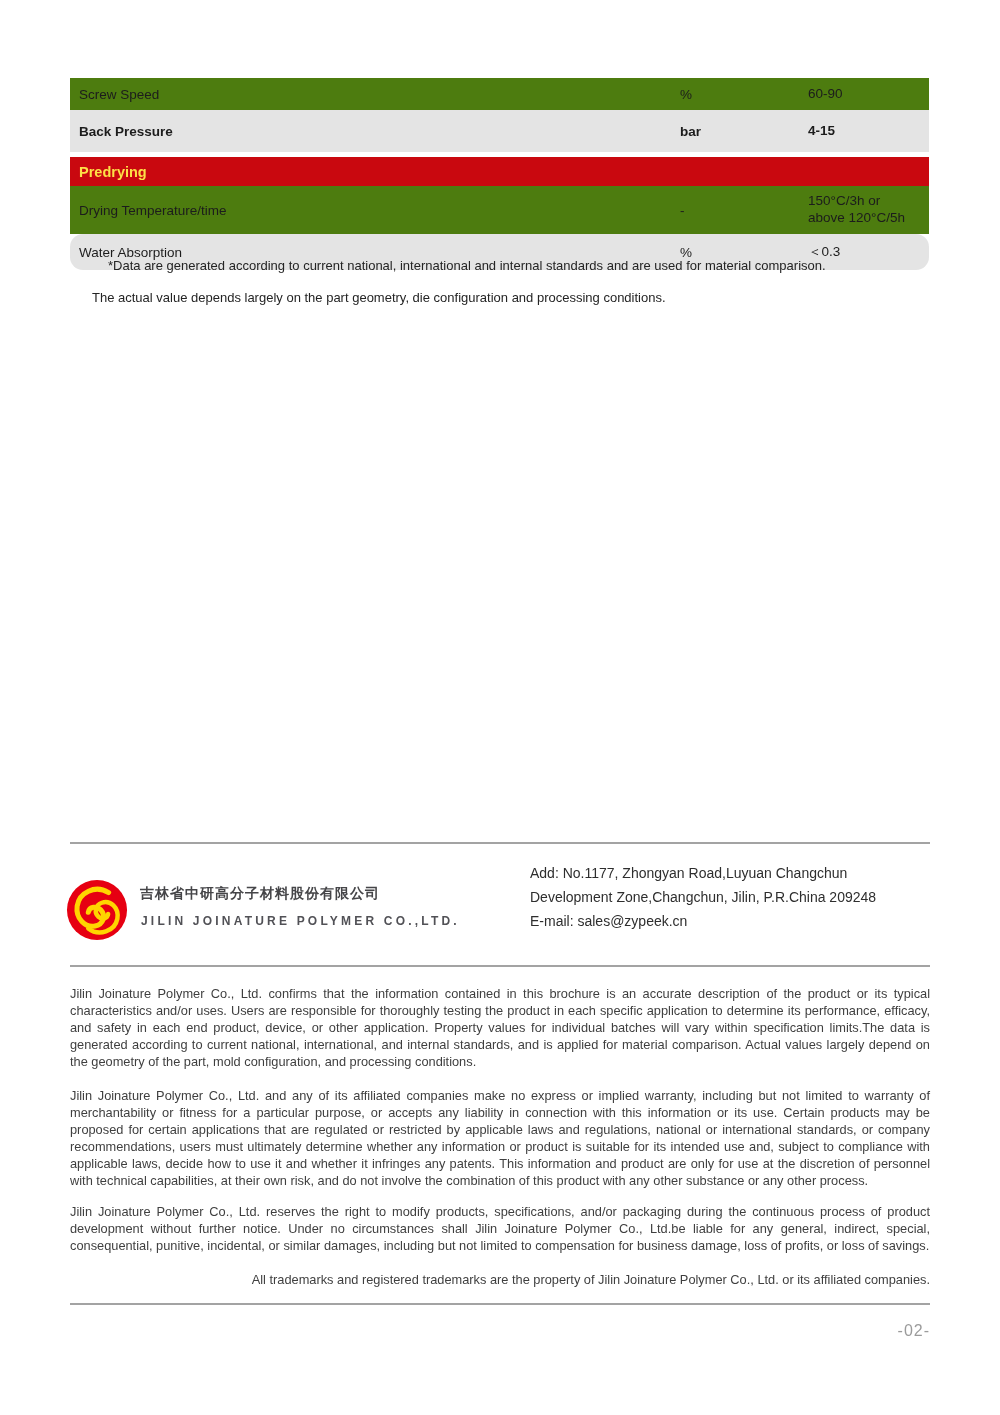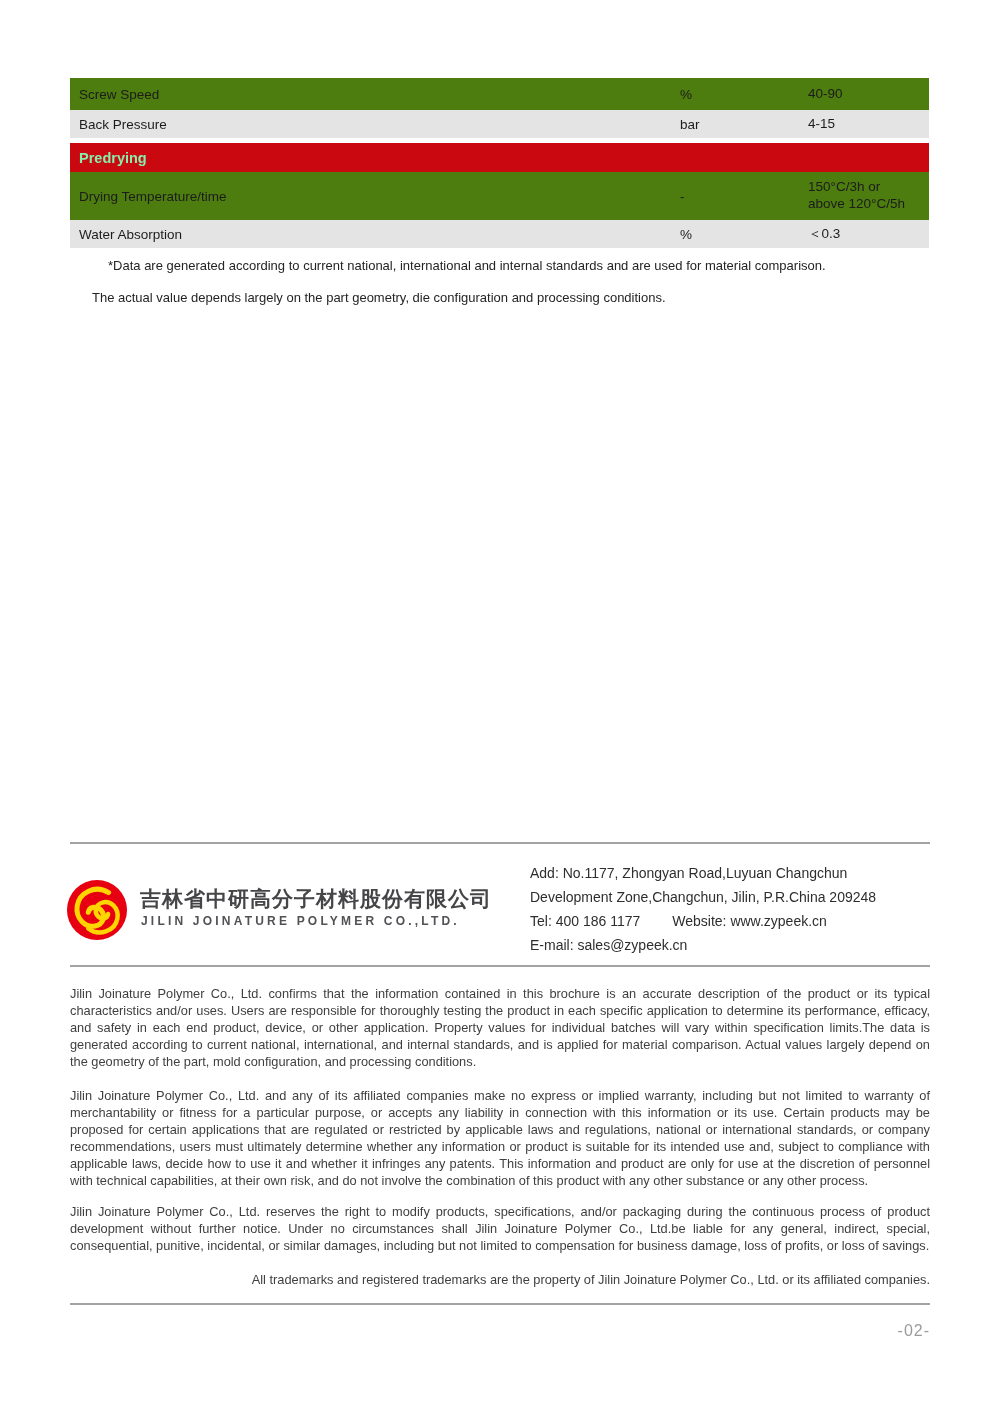--- a/index.html
+++ b/index.html
@@ -25,30 +25,30 @@
     position: relative;
     display: flex;
     align-items: center;
     width: 100%;
     font-size: 13.5px;
     color: #1c1c1c;
   }
   .trow.white { background: #4d7c0f; }
   .trow.gray  { background: #e4e4e4; }
   .trow.header {
-    color: #86efac;
+    color: #fde047;
     font-weight: 700;
     font-size: 14.5px;
   }
   .row-a { height: 32px; }
-  .row-b { height: 28px; }
+  .row-b { height: 42px; font-weight: bold; }
   .row-spacer { height: 5px; background: #ffffff; }
   .row-c { height: 29px; }
   .row-d { height: 48px; }
-  .row-e { height: 28px; }
+  .row-e { height: 36px; border-radius: 13px; }
   .cell.label { padding-left: 9px; }
   .cell.unit {
     position: absolute; left: 610px; top: 0; bottom: 0;
     display: flex; align-items: center;
   }
   .cell.value {
     position: absolute; left: 738px; top: 0; bottom: 0;
     display: flex; align-items: center;
     white-space: pre-line;
     line-height: 1.25;
@@ -66,21 +66,21 @@
     background: #a3a3a3;
   }
   .rule-1 { top: 842px; }
   .rule-2 { top: 965px; }
   .rule-3 { top: 1303px; }
 
   
   .logo-mark { position: absolute; left: 66px; top: 879px; width: 62px; height: 62px; }
   .company-cn {
     position: absolute; left: 140px; top: 885px;
-    font-size: 21px; font-weight: 700; letter-spacing: 1px;
+    font-size: 14px; font-weight: 700; letter-spacing: 1px;
     color: #454548;
     font-family: "Liberation Sans", "DejaVu Sans", sans-serif;
   }
   .company-en {
     position: absolute; left: 141px; top: 914px;
     font-size: 12px; font-weight: 700; letter-spacing: 3.2px;
     color: #515156;
     text-align: center;
   }
 
@@ -110,21 +110,21 @@
 </style>
 </head>
 <body>
 
 <div class="page">
 
   <div class="spec-table">
     <div class="trow white row-a">
       <div class="cell label">Screw Speed</div>
       <div class="cell unit">%</div>
-      <div class="cell value">40-90</div>
+      <div class="cell value">60-90</div>
     </div>
     <div class="trow gray row-b">
       <div class="cell label">Back Pressure</div>
       <div class="cell unit">bar</div>
       <div class="cell value">4-15</div>
     </div>
     <div class="row-spacer"></div>
     <div class="trow header row-c" style="background:#c9080f;">
       <div class="cell label">Predrying</div>
     </div>
@@ -155,23 +155,20 @@
       <path d="M23 51 C34 59.5 50.5 54 53 41 C55 29.5 45.5 21.5 37 24.5 C30.2 26.9 28.8 34.8 33.5 39
                C37.2 42.3 43 41 43.5 36" stroke="#ffd500" stroke-width="4.6" fill="none" stroke-linecap="round"></path>
     </svg>
   </div>
   <div class="company-cn">吉林省中研高分子材料股份有限公司</div>
   <div class="company-en">JILIN JOINATURE POLYMER CO.,LTD.</div>
 
   <div class="contact">
     <div>Add: No.1177, Zhongyan Road,Luyuan Changchun</div>
     <div>Development Zone,Changchun, Jilin, P.R.China 209248</div>
-    <div>
-      <span>Tel: 400 186 1177</span><span class="website">Website: www.zypeek.cn</span>
-    </div>
     <div>E-mail: sales@zypeek.cn</div>
   </div>
 
   <div class="legal legal-p1">Jilin Joinature Polymer Co., Ltd. confirms that the information contained in this brochure is an accurate description of the product or its typical characteristics and/or uses. Users are responsible for thoroughly testing the product in each specific application to determine its performance, efficacy, and safety in each end product, device, or other application. Property values for individual batches will vary within specification limits.The data is generated according to current national, international, and internal standards, and is applied for material comparison. Actual values largely depend on the geometry of the part, mold configuration, and processing conditions.</div>
   <div class="legal legal-p2">Jilin Joinature Polymer Co., Ltd. and any of its affiliated companies make no express or implied warranty, including but not limited to warranty of merchantability or fitness for a particular purpose, or accepts any liability in connection with this information or its use. Certain products may be proposed for certain applications that are regulated or restricted by applicable laws and regulations, national or international standards, or company recommendations, users must ultimately determine whether any information or product is suitable for its intended use and, subject to compliance with applicable laws, decide how to use it and whether it infringes any patents. This information and product are only for use at the discretion of personnel with technical capabilities, at their own risk, and do not involve the combination of this product with any other substance or any other process.</div>
   <div class="legal legal-p3">Jilin Joinature Polymer Co., Ltd. reserves the right to modify products, specifications, and/or packaging during the continuous process of product development without further notice. Under no circumstances shall Jilin Joinature Polymer Co., Ltd.be liable for any general, indirect, special, consequential, punitive, incidental, or similar damages, including but not limited to compensation for business damage, loss of profits, or loss of savings.</div>
   <div class="legal legal-p4">All trademarks and registered trademarks are the property of Jilin Joinature Polymer Co., Ltd. or its affiliated companies.</div>
 
   <div class="page-number">-02-</div>
 

